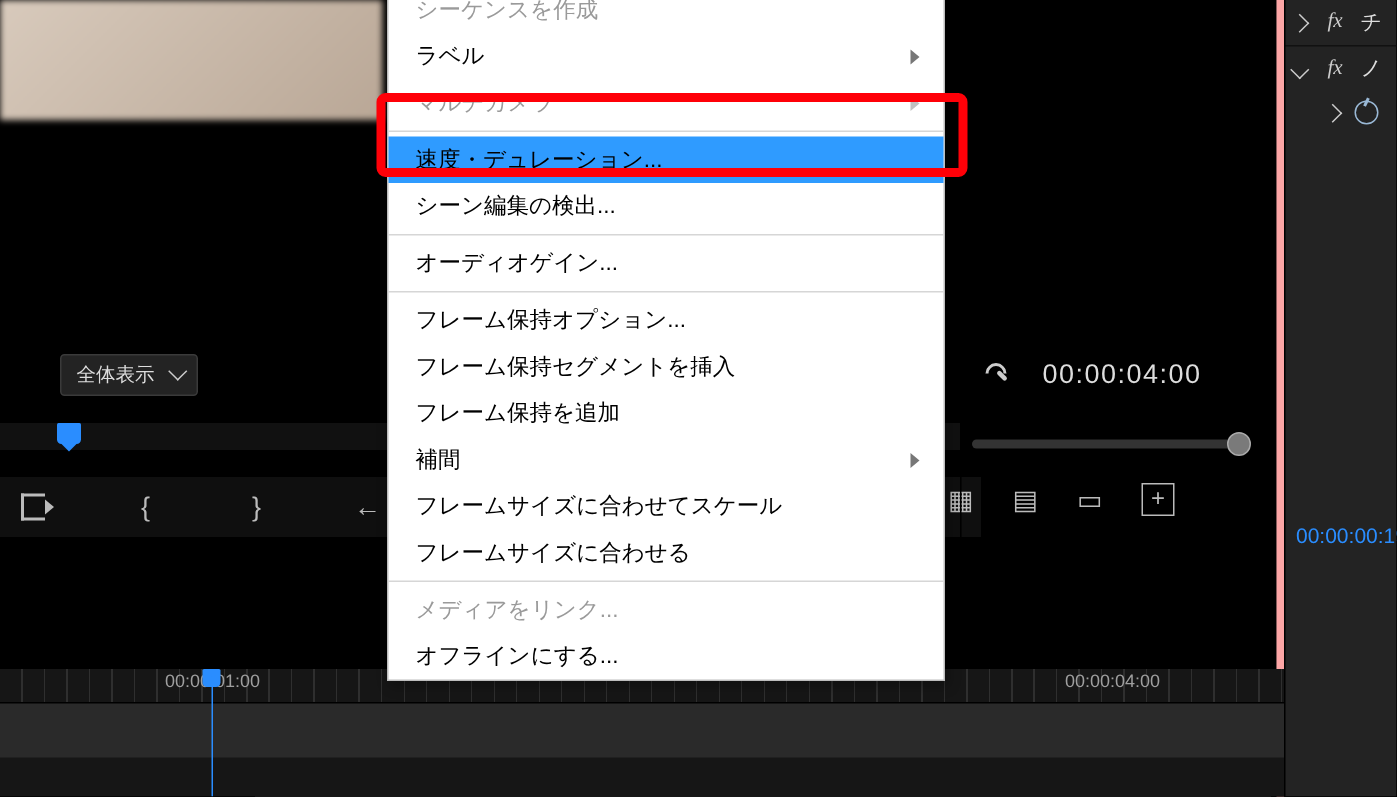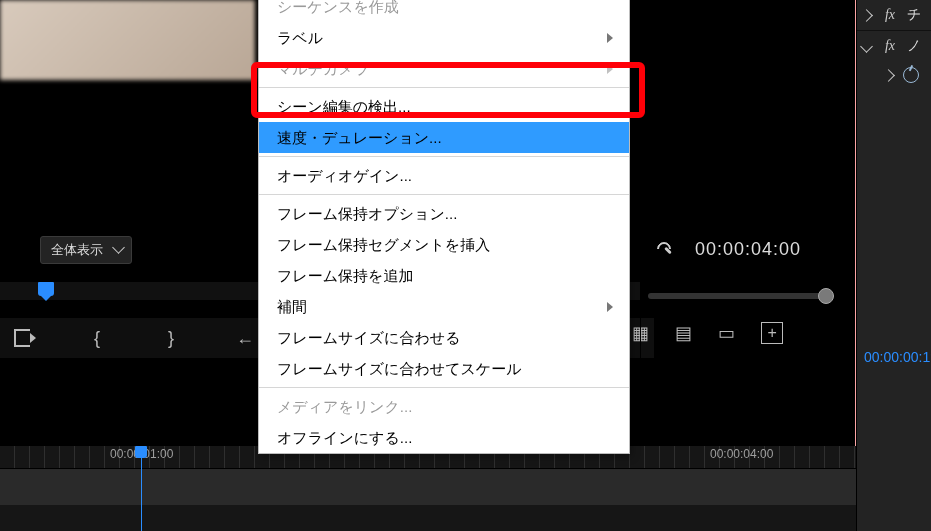--- a/index.html
+++ b/index.html
@@ -106,21 +106,21 @@
     border-left: 6px solid #bbb;
   }
   .brace { font-size: 20px; color:#bbb; }
 
   
   .right-panel {
     position: absolute;
     right: 0; top: 0;
     width: 75px; height: 531px;
     background: #232323;
-    border-left: 1px solid #fca5a5;
+    border-left: 5px solid #fca5a5;
   }
   .rp-row {
     display: flex; align-items: center; gap: 8px;
     padding: 6px 6px;
     color: #ddd;
     font-size: 14px;
   }
   .rp-row .fx {
     font-family: serif;
     font-style: italic;
@@ -369,49 +369,49 @@
     </div>
     <div class="item">
       <span>ラベル</span>
       <span class="sub-arrow"></span>
     </div>
     <div class="item disabled">
       <span>マルチカメラ</span>
       <span class="sub-arrow"></span>
     </div>
     <div class="sep"></div>
-    <div class="item">
-      <span>シーン編集の検出...</span>
-    </div>
     <div class="item hl">
       <span>速度・デュレーション...</span>
     </div>
+    <div class="item">
+      <span>シーン編集の検出...</span>
+    </div>
     <div class="sep"></div>
     <div class="item">
       <span>オーディオゲイン...</span>
     </div>
     <div class="sep"></div>
     <div class="item">
       <span>フレーム保持オプション...</span>
     </div>
     <div class="item">
       <span>フレーム保持セグメントを挿入</span>
     </div>
     <div class="item">
       <span>フレーム保持を追加</span>
     </div>
     <div class="item">
       <span>補間</span>
       <span class="sub-arrow"></span>
     </div>
     <div class="item">
+      <span>フレームサイズに合わせてスケール</span>
+    </div>
+    <div class="item">
       <span>フレームサイズに合わせる</span>
-    </div>
-    <div class="item">
-      <span>フレームサイズに合わせてスケール</span>
     </div>
     <div class="sep"></div>
     <div class="item disabled">
       <span>メディアをリンク...</span>
     </div>
     <div class="item">
       <span>オフラインにする...</span>
     </div>
   </div>
 

